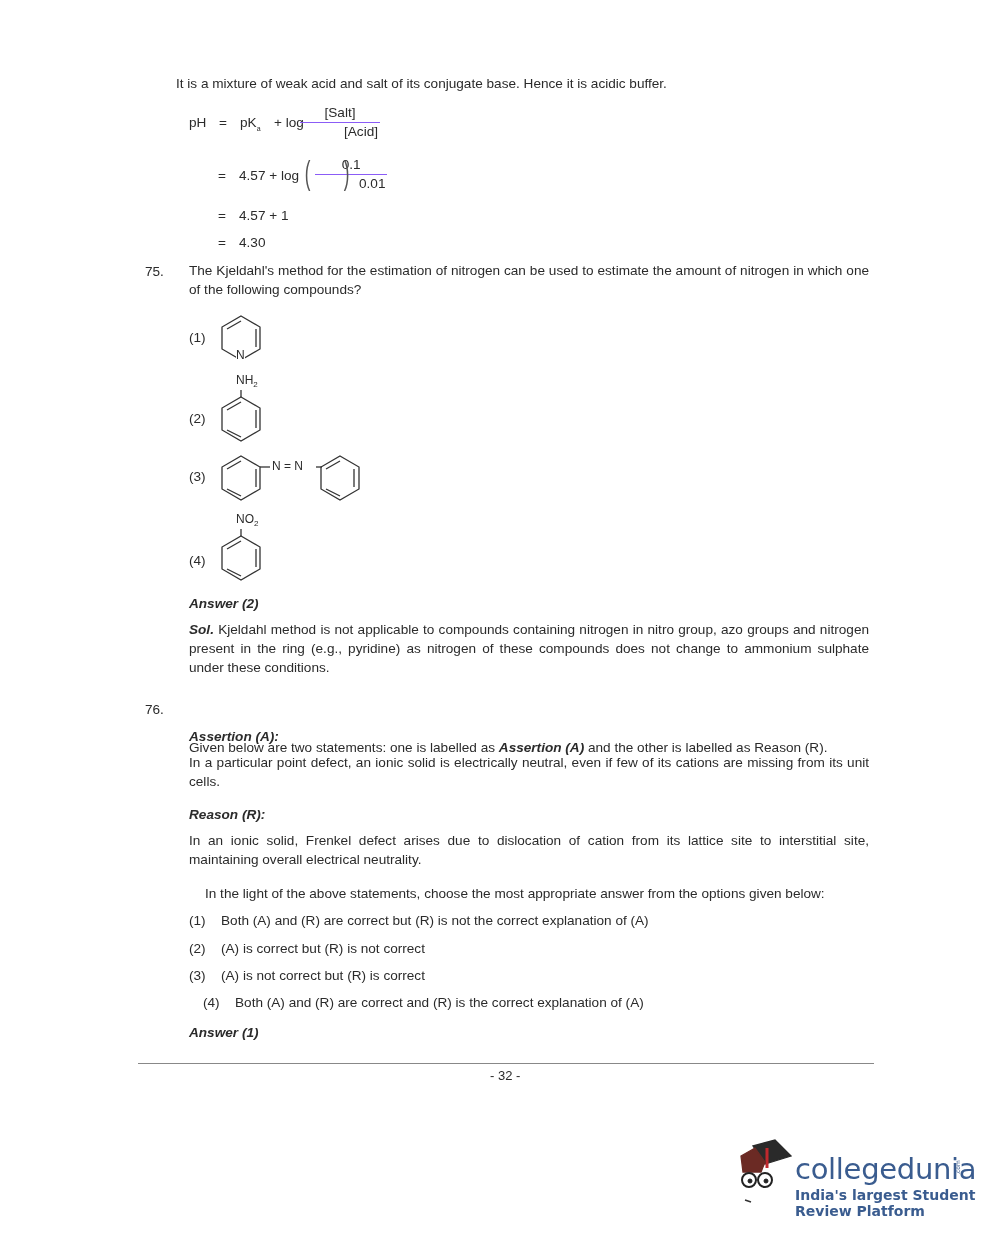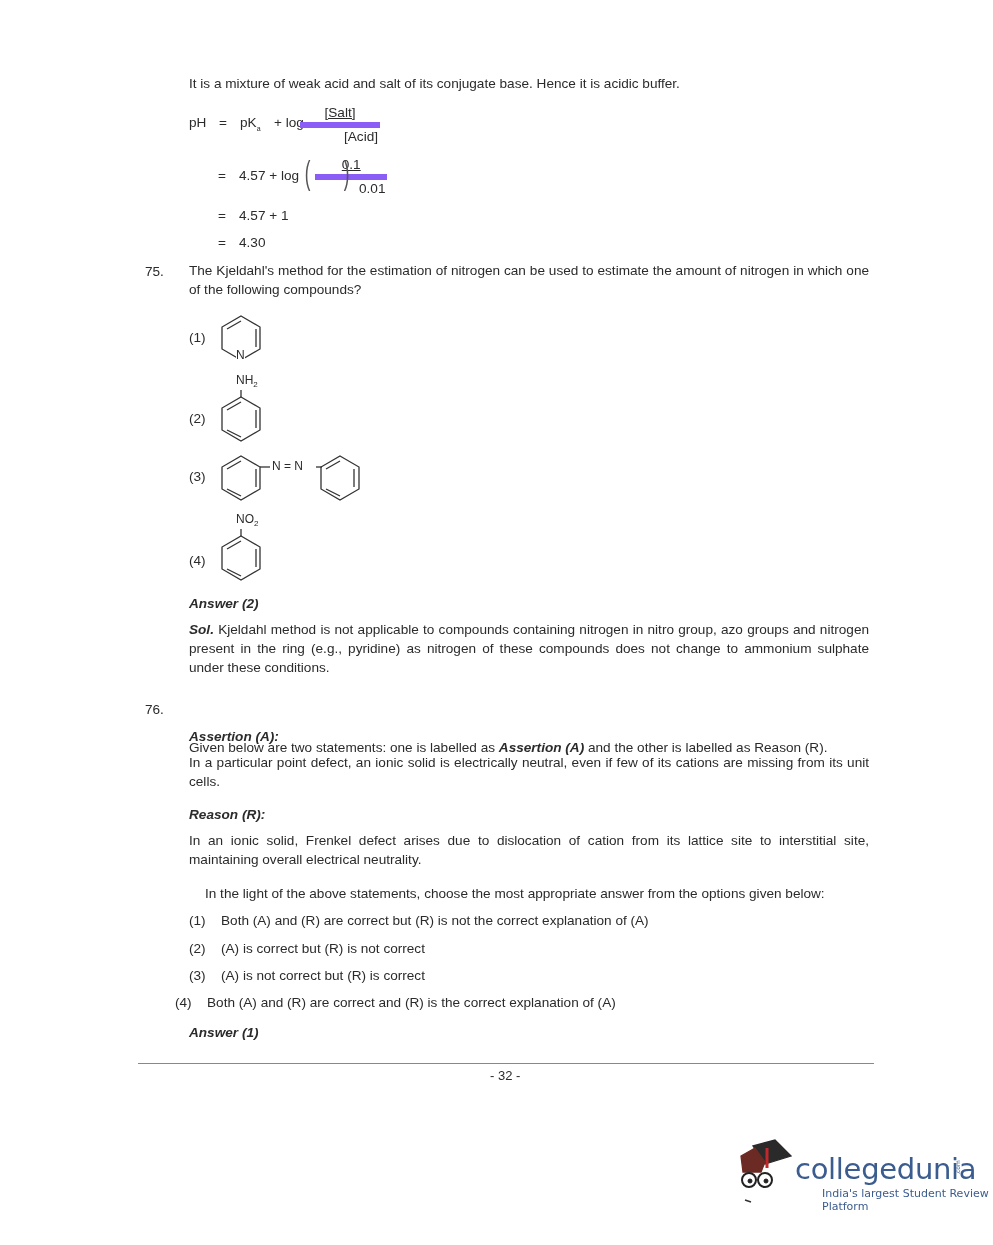--- a/index.html
+++ b/index.html
@@ -3,34 +3,34 @@
 <meta charset="utf-8">
 <style>
   html, body { margin:0; padding:0; background:#ffffff; }
   body { width:993px; height:1245px; position:relative; overflow:hidden;
          font-family:"Liberation Sans", sans-serif; color:#2b2b2b; font-size:13.6px; }
   .abs { position:absolute; white-space:nowrap; }
   .para { position:absolute; left:189px; width:680px; line-height:19px; text-align:justify; }
   .b { font-weight:bold;font-style:italic; }
   .qnum { position:absolute; left:145px; }
   .frac { display:inline-block; vertical-align:middle; text-align:center; line-height:18px; }
-  .frac .num { display:block; border-bottom:6px solid #8b5cf6; padding:0 2px;text-decoration:underline; }
+  .frac .num { display:block; border-bottom:1px solid #8b5cf6; padding:0 2px; }
   .frac .den { display:block; padding:0 2px;margin-left:42px; }
   .paren { display:inline-block; vertical-align:middle; font-size:34px; font-weight:100; color:#555; transform:scaleX(0.5); line-height:34px; }
   svg { position:absolute; overflow:visible; }
   svg line, svg polygon { stroke:#333; stroke-width:1.3; fill:none; }
   .rule { position:absolute; left:138px; top:1063px; width:736px; height:1px; background:#888; }
   .logo-text { position:absolute; left:795px; top:1152px; font-size:29px; color:#3a5c8f; letter-spacing:-0.3px; font-family:"DejaVu Sans", sans-serif; }
-  .logo-tag { position:absolute; left:822px; top:1187px; font-size:11px; color:#3a5c8f; font-weight:normal; font-family:"DejaVu Sans", sans-serif; }
+  .logo-tag { position:absolute; left:795px; top:1187px; font-size:14px; color:#3a5c8f; font-weight:bold; font-family:"DejaVu Sans", sans-serif; }
   .logo-com { position:absolute; left:950px; top:1164px; font-size:6px; color:#3a5c8f; transform:rotate(-90deg); font-family:"DejaVu Sans", sans-serif; }
 </style>
 </head>
 <body>
 
-<div class="abs" style="left:189px;top:76px;">It is a mixture of weak acid and salt of its conjugate base. Hence it is acidic buffer.</div>
+<div class="abs" style="left:176px;top:76px;">It is a mixture of weak acid and salt of its conjugate base. Hence it is acidic buffer.</div>
 
 <div class="abs" style="left:189px;top:104px;">
   <span style="position:absolute;left:0;top:11px;">pH</span>
   <span style="position:absolute;left:30px;top:11px;">=</span>
   <span style="position:absolute;left:51px;top:11px;"><span>pK</span><sub style="font-size:7px">a</sub></span>
   <span style="position:absolute;left:85px;top:11px;">+ log</span>
   <span class="frac" style="position:absolute;left:111px;top:0px;">
     <span class="num">[Salt]</span>
     <span class="den">[Acid]</span>
   </span>
@@ -105,21 +105,21 @@
 <div class="para" style="top:738px;"><span>Given below are two statements: one is labelled as </span><span class="b">Assertion (A)</span><span> and the other is labelled as Reason (R).</span></div>
 <div class="abs b" style="left:189px;top:729px;">Assertion (A):</div>
 <div class="para" style="top:753px;">In a particular point defect, an ionic solid is electrically neutral, even if few of its cations are missing from its unit cells.</div>
 <div class="abs b" style="left:189px;top:807px;">Reason (R):</div>
 <div class="para" style="top:831px;">In an ionic solid, Frenkel defect arises due to dislocation of cation from its lattice site to interstitial site, maintaining overall electrical neutrality.</div>
 <div class="abs" style="left:189px;top:886px;margin-left:16px;">In the light of the above statements, choose the most appropriate answer from the options given below:</div>
 
 <div class="abs" style="left:189px;top:913px;"><span style="display:inline-block;width:32px;">(1)</span><span>Both (A) and (R) are correct but (R) is not the correct explanation of (A)</span></div>
 <div class="abs" style="left:189px;top:941px;"><span style="display:inline-block;width:32px;">(2)</span><span>(A) is correct but (R) is not correct</span></div>
 <div class="abs" style="left:189px;top:968px;"><span style="display:inline-block;width:32px;">(3)</span><span>(A) is not correct but (R) is correct</span></div>
-<div class="abs" style="left:175px;top:995px;"><span style="display:inline-block;width:32px;">(4)</span><span>Both (A) and (R) are correct and (R) is the correct explanation of (A)</span></div>
+<div class="abs" style="left:203px;top:995px;"><span style="display:inline-block;width:32px;">(4)</span><span>Both (A) and (R) are correct and (R) is the correct explanation of (A)</span></div>
 
 <div class="abs b" style="left:189px;top:1025px;">Answer (1)</div>
 
 <div class="rule"></div>
 <div class="abs" style="left:490px;top:1068px;font-size:13px;">- 32 -</div>
 
 <svg style="left:735px;top:1138px;width:60px;height:70px;">
   <polygon points="18,8 40,2 56,18 30,26" style="fill:#2a2a2a;stroke:#2a2a2a;"></polygon>
   <line x1="32" y1="10" x2="32" y2="30" style="stroke:#c0282d;stroke-width:3;"></line>
   <polygon points="6,18 20,10 30,24 26,34 8,34" style="fill:#6b2a24;stroke:#6b2a24;"></polygon>

